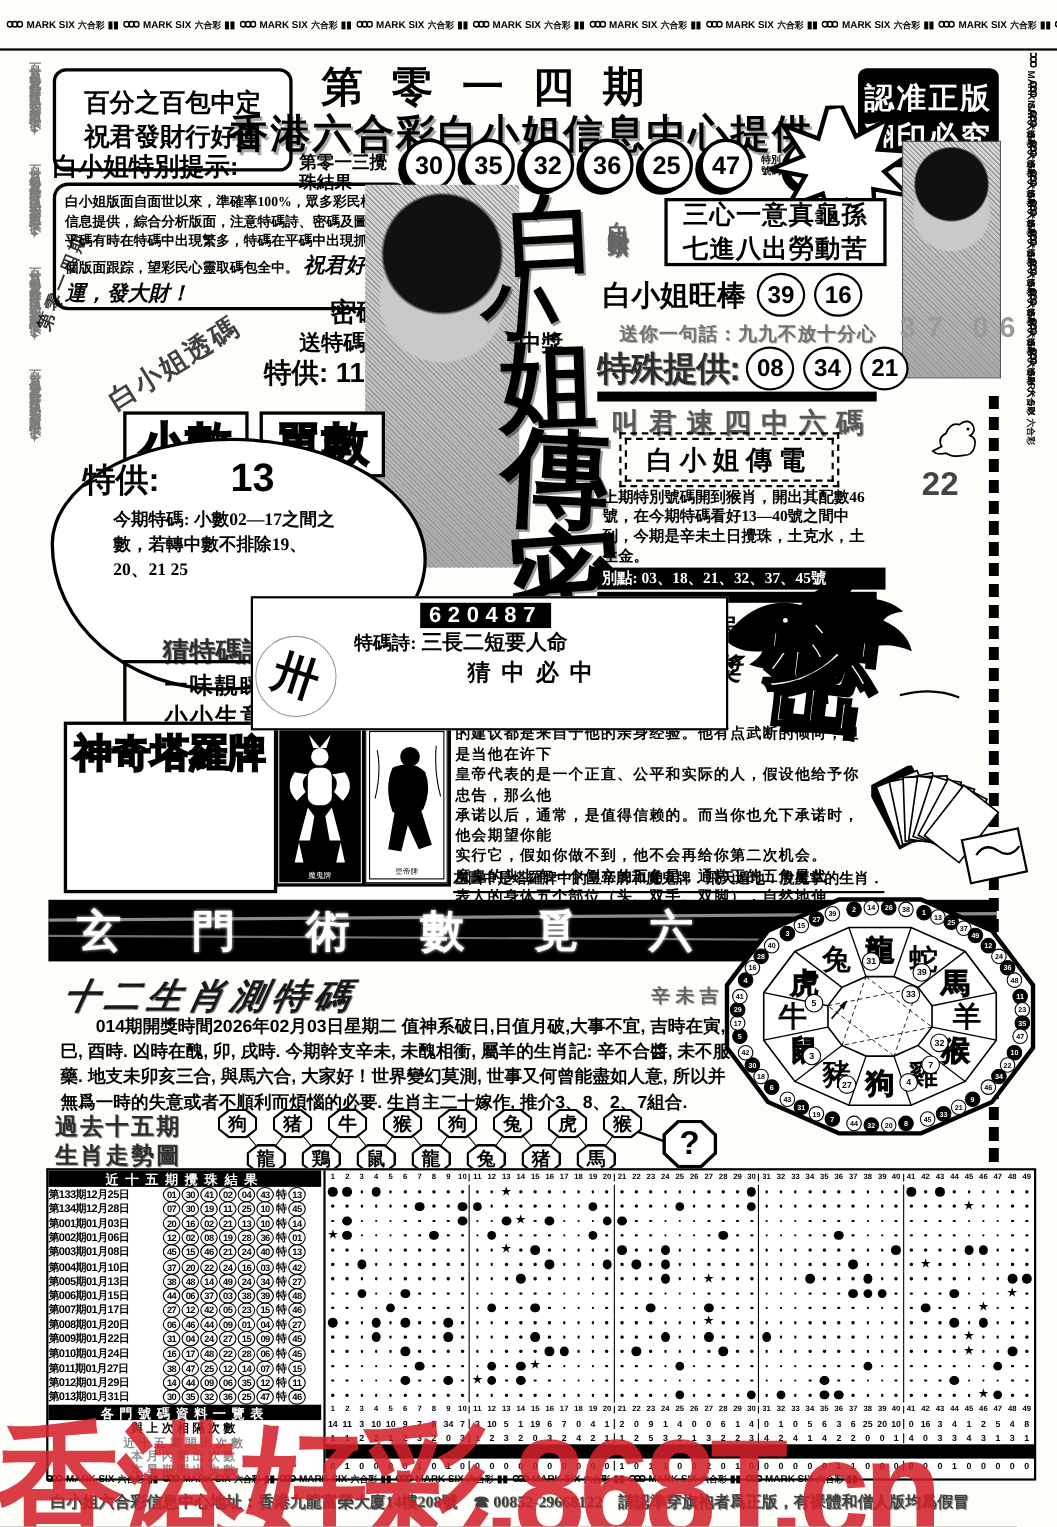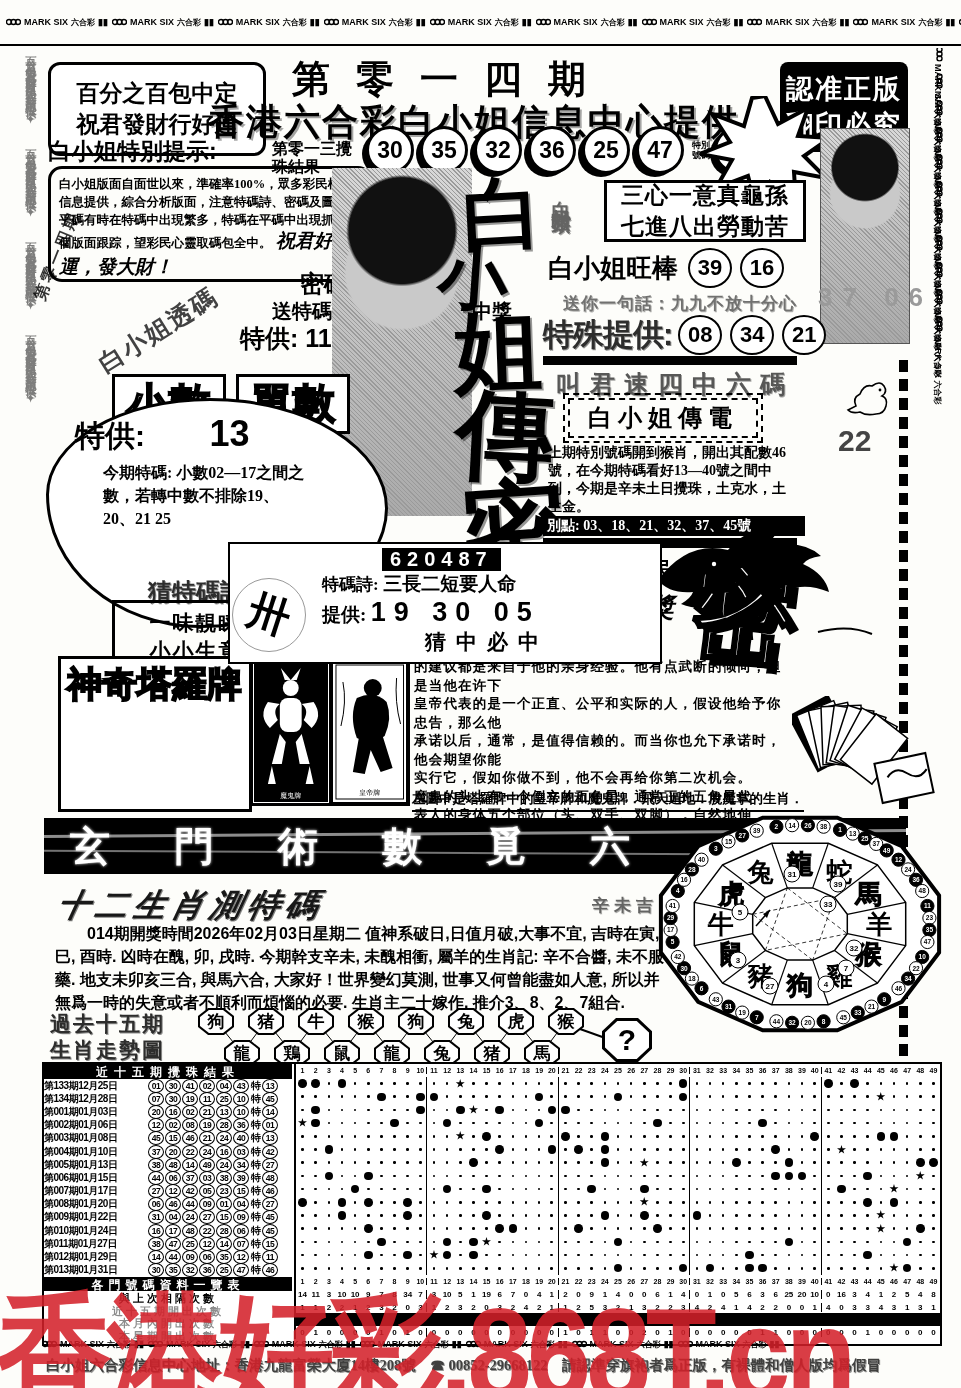--- a/index.html
+++ b/index.html
@@ -376,24 +376,20 @@
       <span class="blk" style="font-size:26px;">8 42</span>
     </div>
   </div>
 
   <div class="abs" style="left:228px;top:542px;width:330px;height:114px;border:2px solid #000;background:#fff;padding:4px 8px 0 92px;z-index:11;">
     <div class="bar" style="display:inline-block;font-size:20px;font-weight:900;letter-spacing:6px;padding:0 8px;margin-left:60px;">620487</div>
     <div style="white-space:nowrap;">
       <span class="serif blk" style="font-size:17px;">特碼詩:</span>
       <span class="serif blk" style="font-size:19px;">三長二短要人命</span>
     </div>
-    <div style="white-space:nowrap;">
-      <span class="serif blk" style="font-size:19px;">提供:</span>
-      <span class="blk" style="font-size:27px;letter-spacing:8px;">19 30 05</span>
-    </div>
     <div class="serif blk" style="font-size:21px;letter-spacing:10px;text-align:center;">猜中必中</div>
   </div>
   <div class="abs" style="left:232px;top:578px;width:72px;height:72px;border:1.5px solid #999;border-radius:50%;display:flex;align-items:center;justify-content:center;z-index:12;">
     <span style="font-size:42px;transform:rotate(18deg);font-weight:700;">卅</span>
   </div>
   <div class="abs serif" style="left:690px;top:548px;font-size:102px;font-weight:900;color:#fff;-webkit-text-stroke:3px #000;text-shadow:8px 6px 0 #000;transform:rotate(7deg);z-index:11;">密</div>
 
   <div class="abs box" style="left:58px;top:656px;width:188px;height:150px;">
     <span class="outline-txt serif" style="font-size:35px;white-space:nowrap;position:absolute;left:6px;top:2px;">神奇塔羅牌</span>
   </div>

